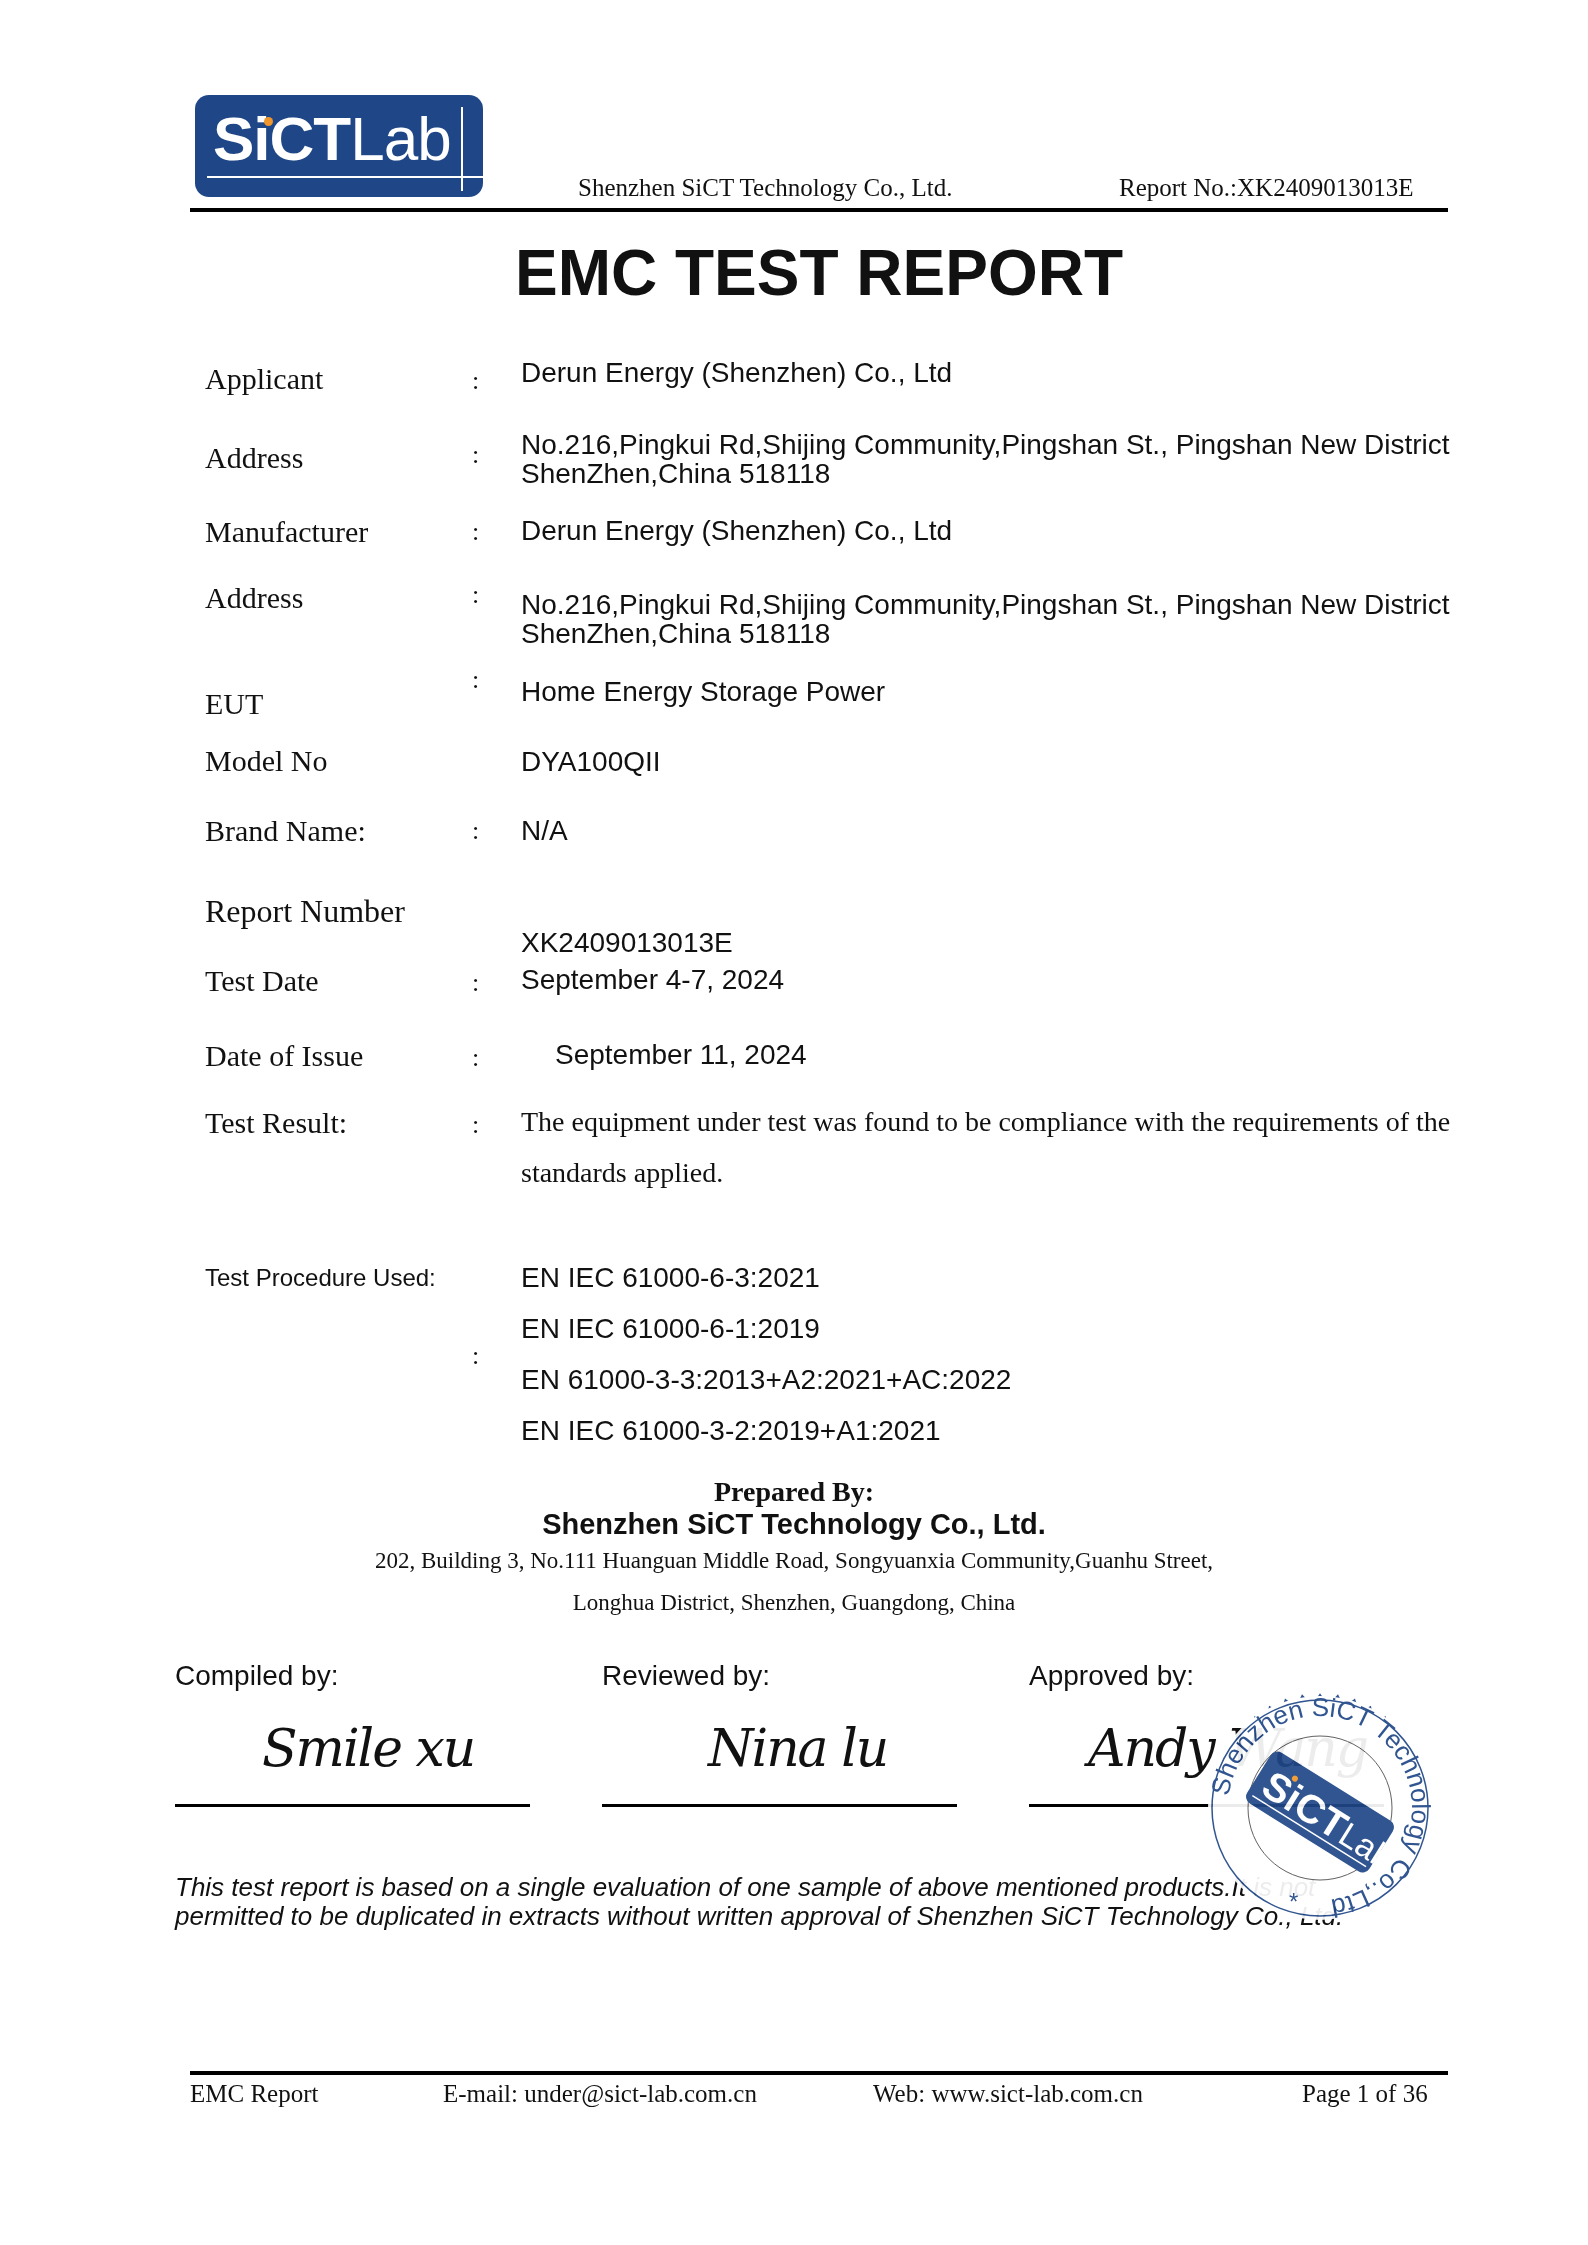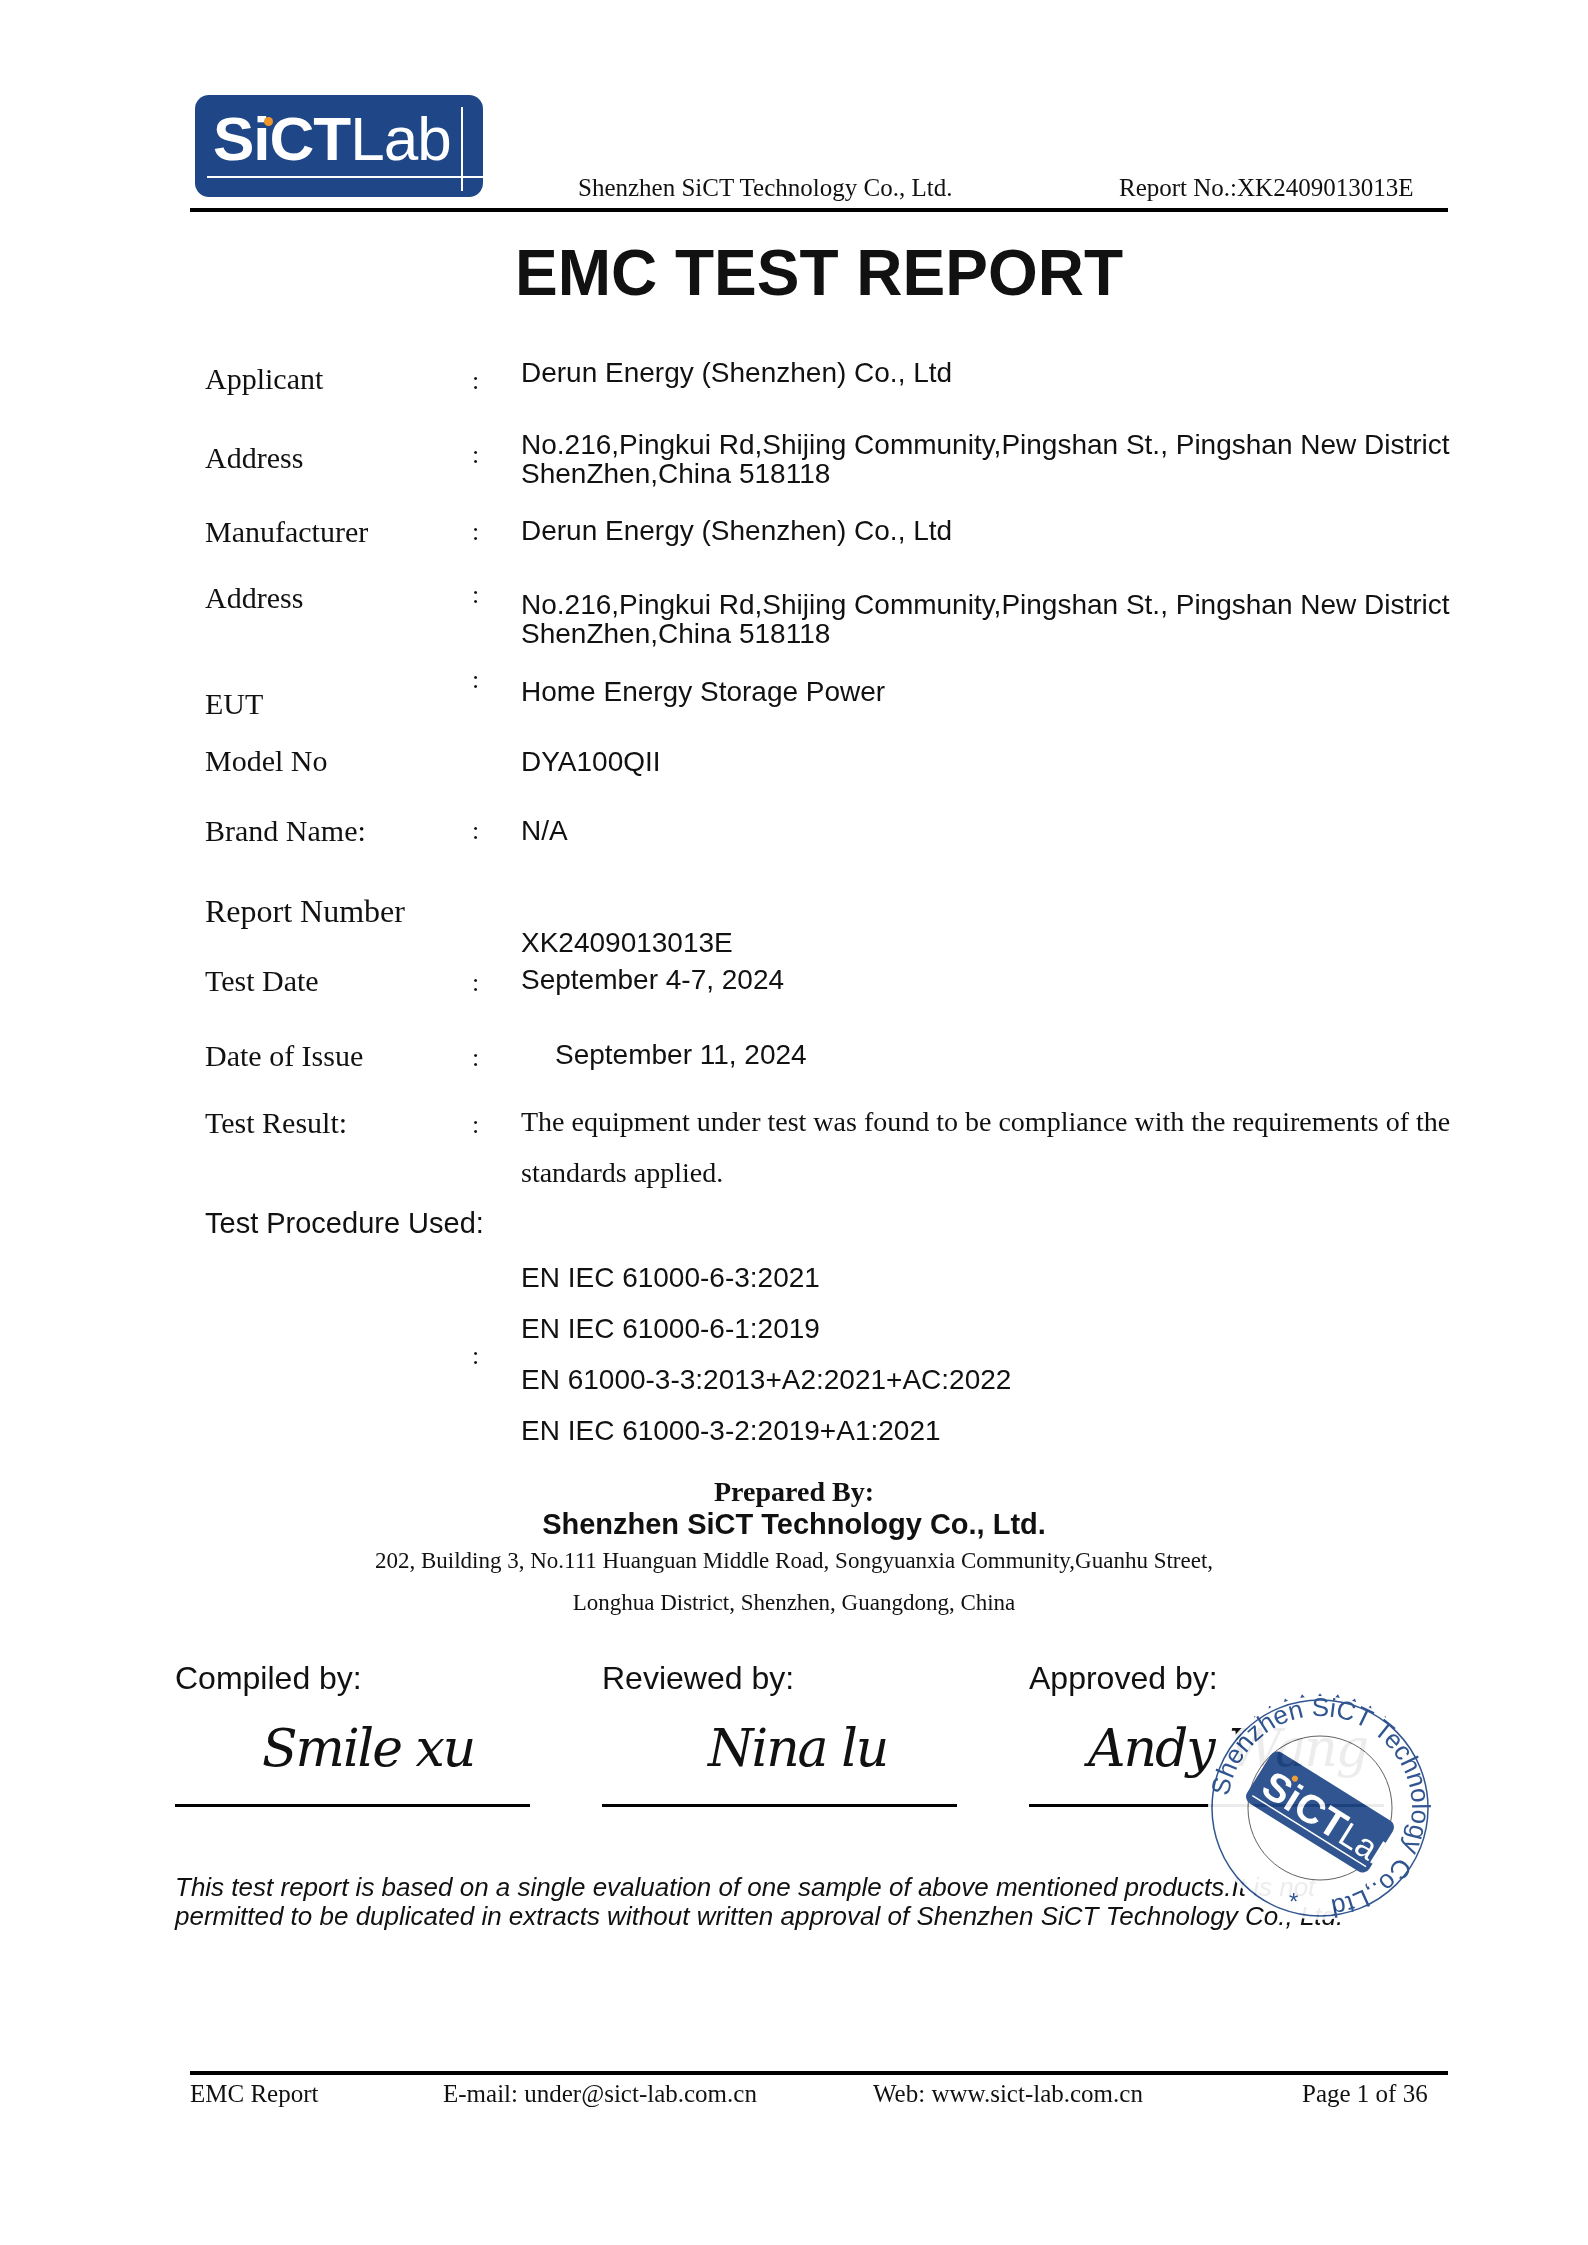--- a/index.html
+++ b/index.html
@@ -26,21 +26,21 @@
   .val2 { left:521px; font-size:28px; line-height:29px; }
   .tr { left:521px; font-size:28px; line-height:51px; width:990px; white-space:normal; }
   .std { left:521px; font-size:28px; }
 
   .center { text-align:center; left:0; width:1588px; }
   .prep { top:1476px; font-size:28px; font-weight:bold; }
   .comp { top:1508px; font-size:29px; font-weight:bold; }
   .addr1 { top:1548px; font-size:23px; }
   .addr2 { top:1590px; font-size:23px; }
 
-  .sig-label { font-size:32px; top:1660px;text-align:center; }
+  .sig-label { font-size:28px; top:1660px;text-align:center; }
   .sig-line { position:absolute; top:1804px; height:3px; background:#000; width:355px; }
   .sig { position:absolute; font-family:"DejaVu Serif", serif; font-style:italic; font-size:52px; top:1718px; letter-spacing:-2px; }
 
   .disc { left:175px; font-size:26px; font-style:italic; line-height:29px; }
 
   .stamp { position:absolute; left:1185px; top:1670px; width:270px; height:270px; }
 
   .foot { top:2080px; font-size:25px; }
 </style>
 </head>
@@ -95,21 +95,21 @@
 <div class="abs sans val" style="top:964px;">September 4-7, 2024</div>
 
 <div class="abs serif label" style="top:1039px;">Date of Issue</div>
 <div class="abs serif colon" style="top:1043px;">:</div>
 <div class="abs sans val" style="top:1039px;margin-left:34px;">September 11, 2024</div>
 
 <div class="abs serif label" style="top:1106px;">Test Result:</div>
 <div class="abs serif colon" style="top:1110px;">:</div>
 <div class="abs serif tr" style="top:1096px;">The equipment under test was found to be compliance with the requirements of the standards applied.</div>
 
-<div class="abs sans label" style="top:1207px; font-size:29px;">Test Procedure Used:</div>
+<div class="abs sans label" style="top:1264px; font-size:24px;">Test Procedure Used:</div>
 <div class="abs serif colon" style="top:1341px;">:</div>
 <div class="abs sans std" style="top:1262px;">EN IEC 61000-6-3:2021</div>
 <div class="abs sans std" style="top:1313px;">EN IEC 61000-6-1:2019</div>
 <div class="abs sans std" style="top:1364px;">EN 61000-3-3:2013+A2:2021+AC:2022</div>
 <div class="abs sans std" style="top:1415px;">EN IEC 61000-3-2:2019+A1:2021</div>
 
 <div class="abs serif center prep">Prepared By:</div>
 <div class="abs sans center comp">Shenzhen SiCT Technology Co., Ltd.</div>
 <div class="abs serif center addr1">202, Building 3, No.111 Huanguan Middle Road, Songyuanxia Community,Guanhu Street,</div>
 <div class="abs serif center addr2">Longhua District, Shenzhen, Guangdong, China</div>

